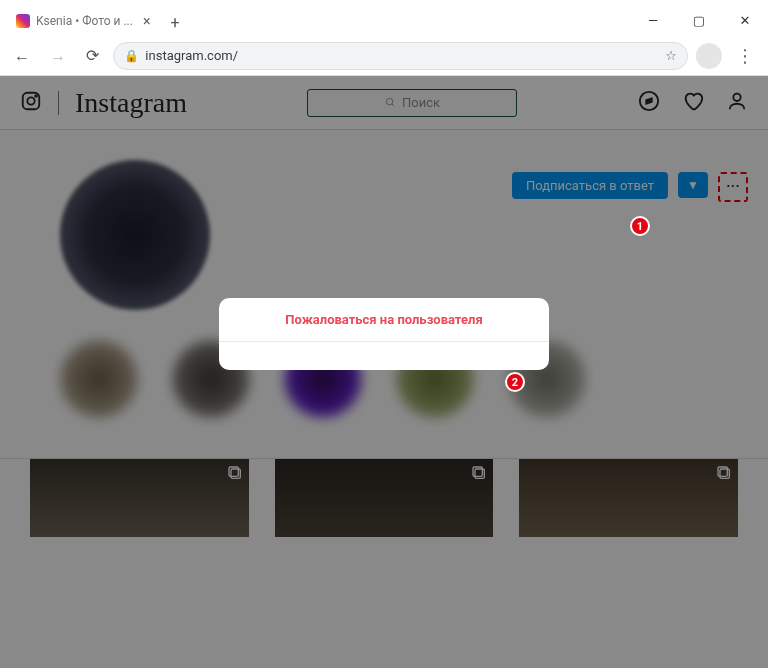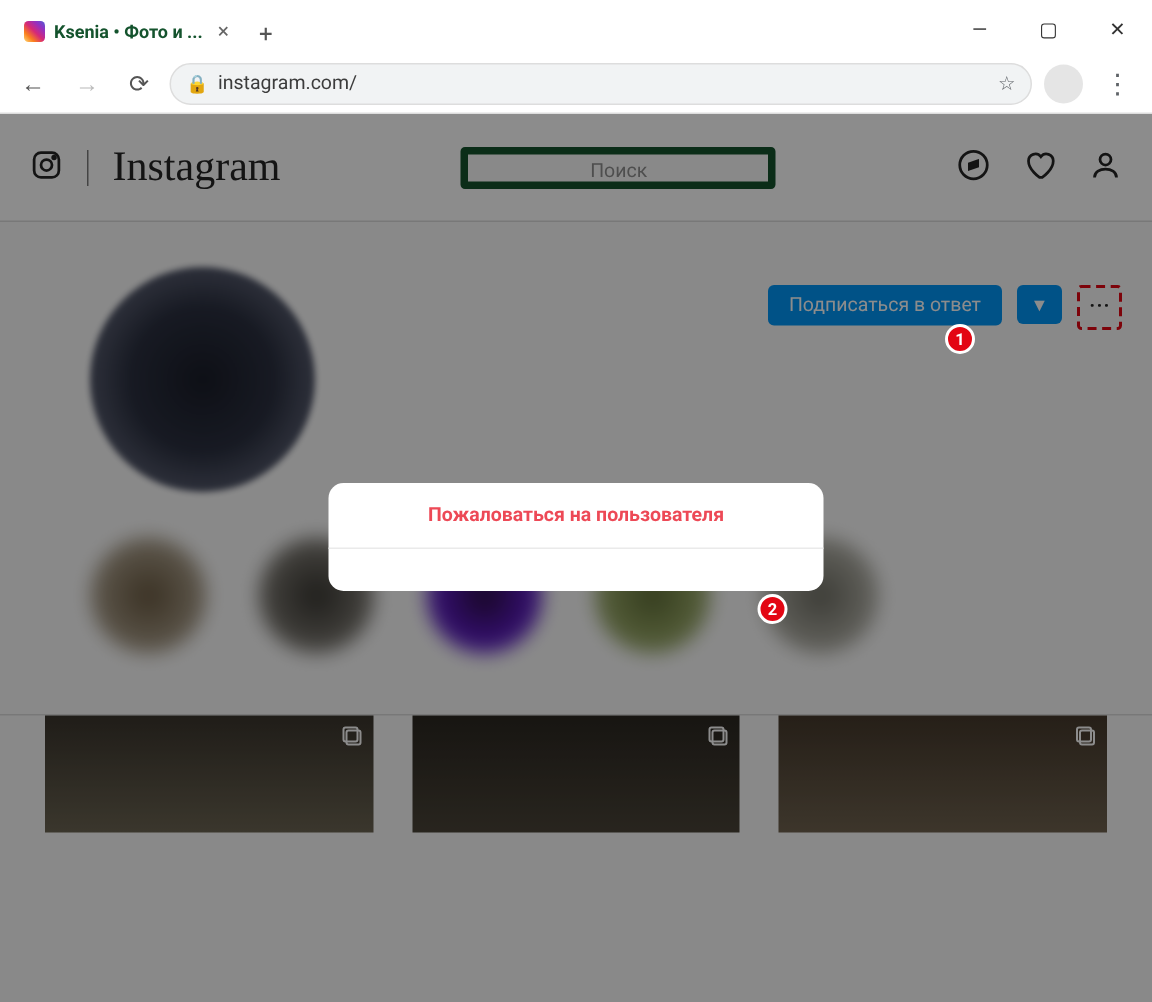--- a/index.html
+++ b/index.html
@@ -35,22 +35,21 @@
     max-width: 190px;
   }
   .tab .favicon {
     width: 14px; height: 14px;
     border-radius: 3px;
     background: linear-gradient(45deg,#feda75,#fa7e1e,#d62976,#962fbf,#4f5bd5);
     flex: 0 0 14px;
   }
   .tab .tab-title {
     white-space: nowrap; overflow: hidden; text-overflow: ellipsis;
-    color: #14532d;
-    font-weight: bold;
+    color: #737373;
   }
   .tab .tab-close { color: #666; font-size: 14px; margin-left: 4px; cursor: pointer; }
   .new-tab { color: #555; font-size: 16px; padding: 4px 10px; cursor: pointer; }
   .window-controls {
     margin-left: auto;
     display: flex;
     height: 32px;
   }
   .window-controls div {
     width: 46px;
@@ -101,21 +100,21 @@
   
   .page {
     position: relative;
     height: calc(668px - 36px - 40px);
     overflow: hidden;
     background: #fafafa;
   }
 
   
   .ig-header {
-    height: 72px;
+    height: 54px;
     background: #fff;
     border-bottom: 1px solid #dbdbdb;
     display: flex;
     align-items: center;
     padding: 0 20px;
     gap: 16px;
   }
   .ig-cam-icon svg { width: 22px; height: 22px; }
   .ig-divider {
     width: 1px; height: 24px; background: #262626; opacity: .6;
@@ -123,30 +122,29 @@
   .ig-logo {
     font-family: "Brush Script MT", "Segoe Script", cursive;
     font-size: 28px;
     color: #262626;
     font-weight: 500;
   }
   .ig-search {
     margin-left: auto;
     width: 210px;
     height: 28px;
-    border: 5px solid #14532d;
+    border: 1px solid #14532d;
     border-radius: 3px;
     background: #fafafa;
     display: flex;
     align-items: center;
     justify-content: center;
     font-size: 13px;
     color: #8e8e8e;
     gap: 6px;
-    flex-direction: column;
   }
   .ig-actions {
     margin-left: auto;
     display: flex;
     align-items: center;
     gap: 22px;
   }
   .ig-actions svg { width: 22px; height: 22px; }
   .ig-actions .person svg { width: 22px; height: 22px; }
 
@@ -276,21 +274,21 @@
   .dim {
     position: absolute;
     inset: 0;
     background: rgba(0,0,0,0.45);
     z-index: 20;
   }
 
   
   .modal {
     position: absolute;
-    top: 322px;
+    top: 298px;
     left: 50%;
     transform: translateX(-50%);
     width: 330px;
     background: #fff;
     border-radius: 10px;
     z-index: 50;
     overflow: visible;
   }
   .modal-item {
     padding: 14px 0;

